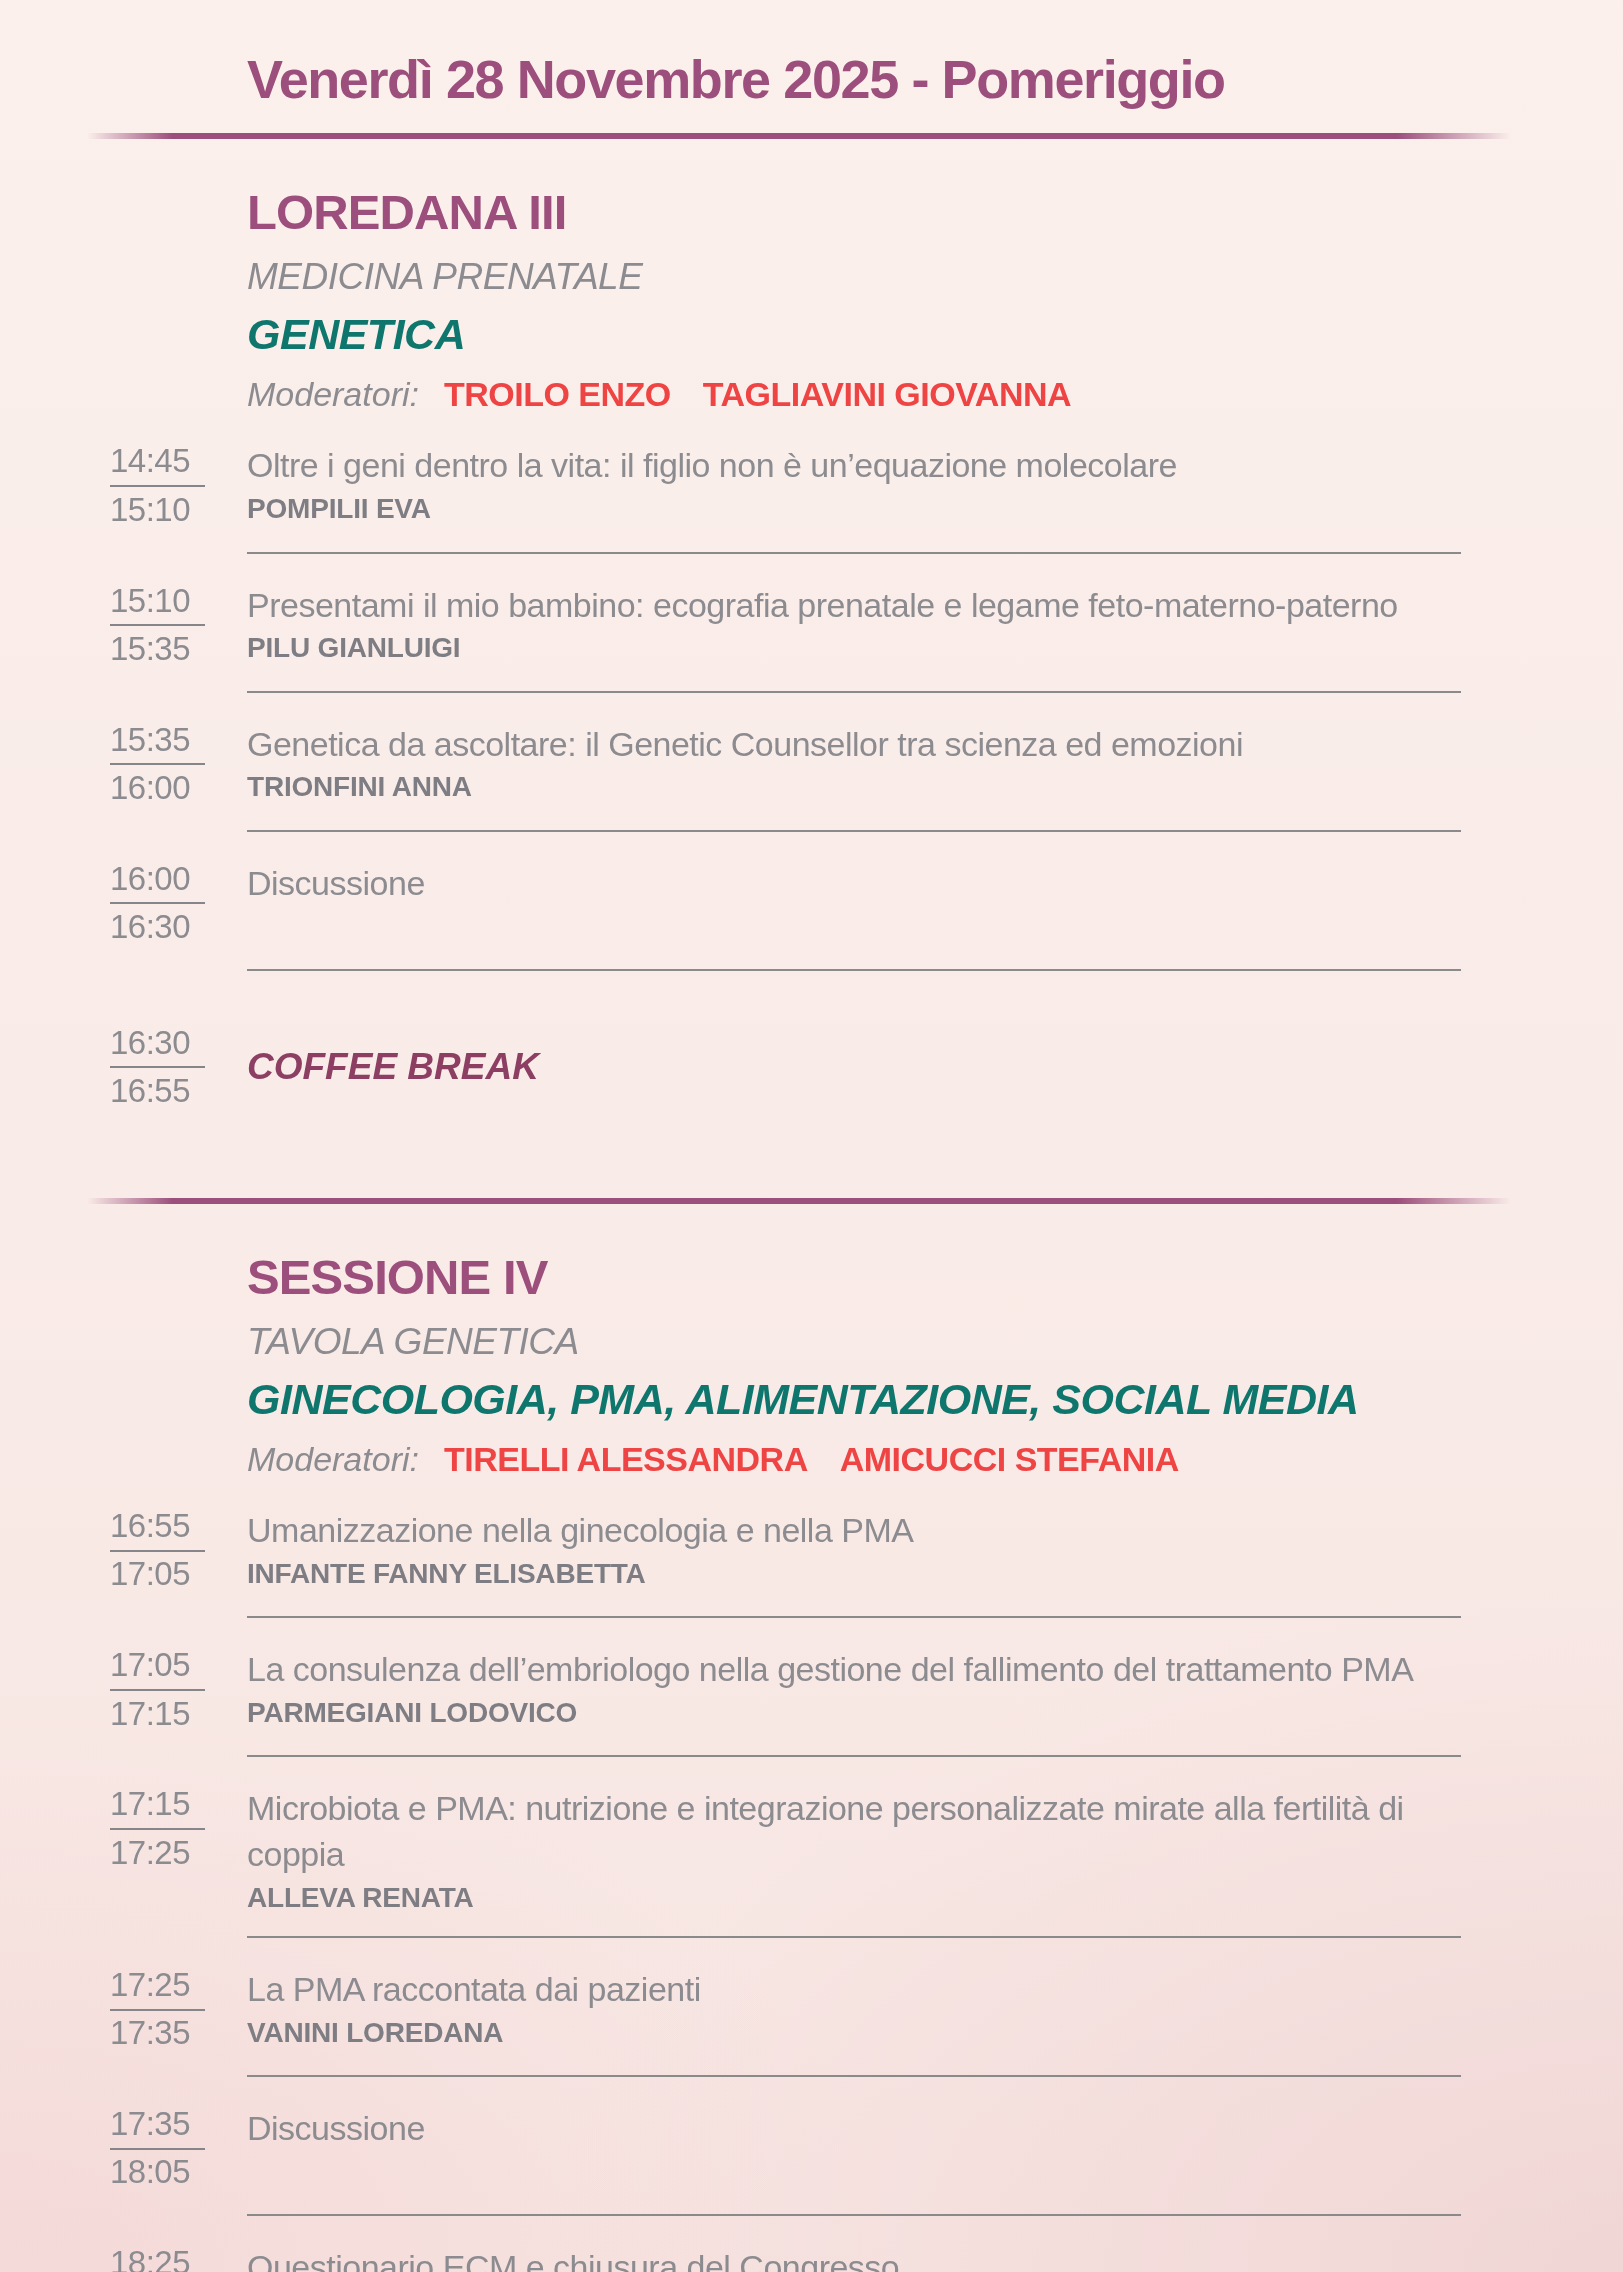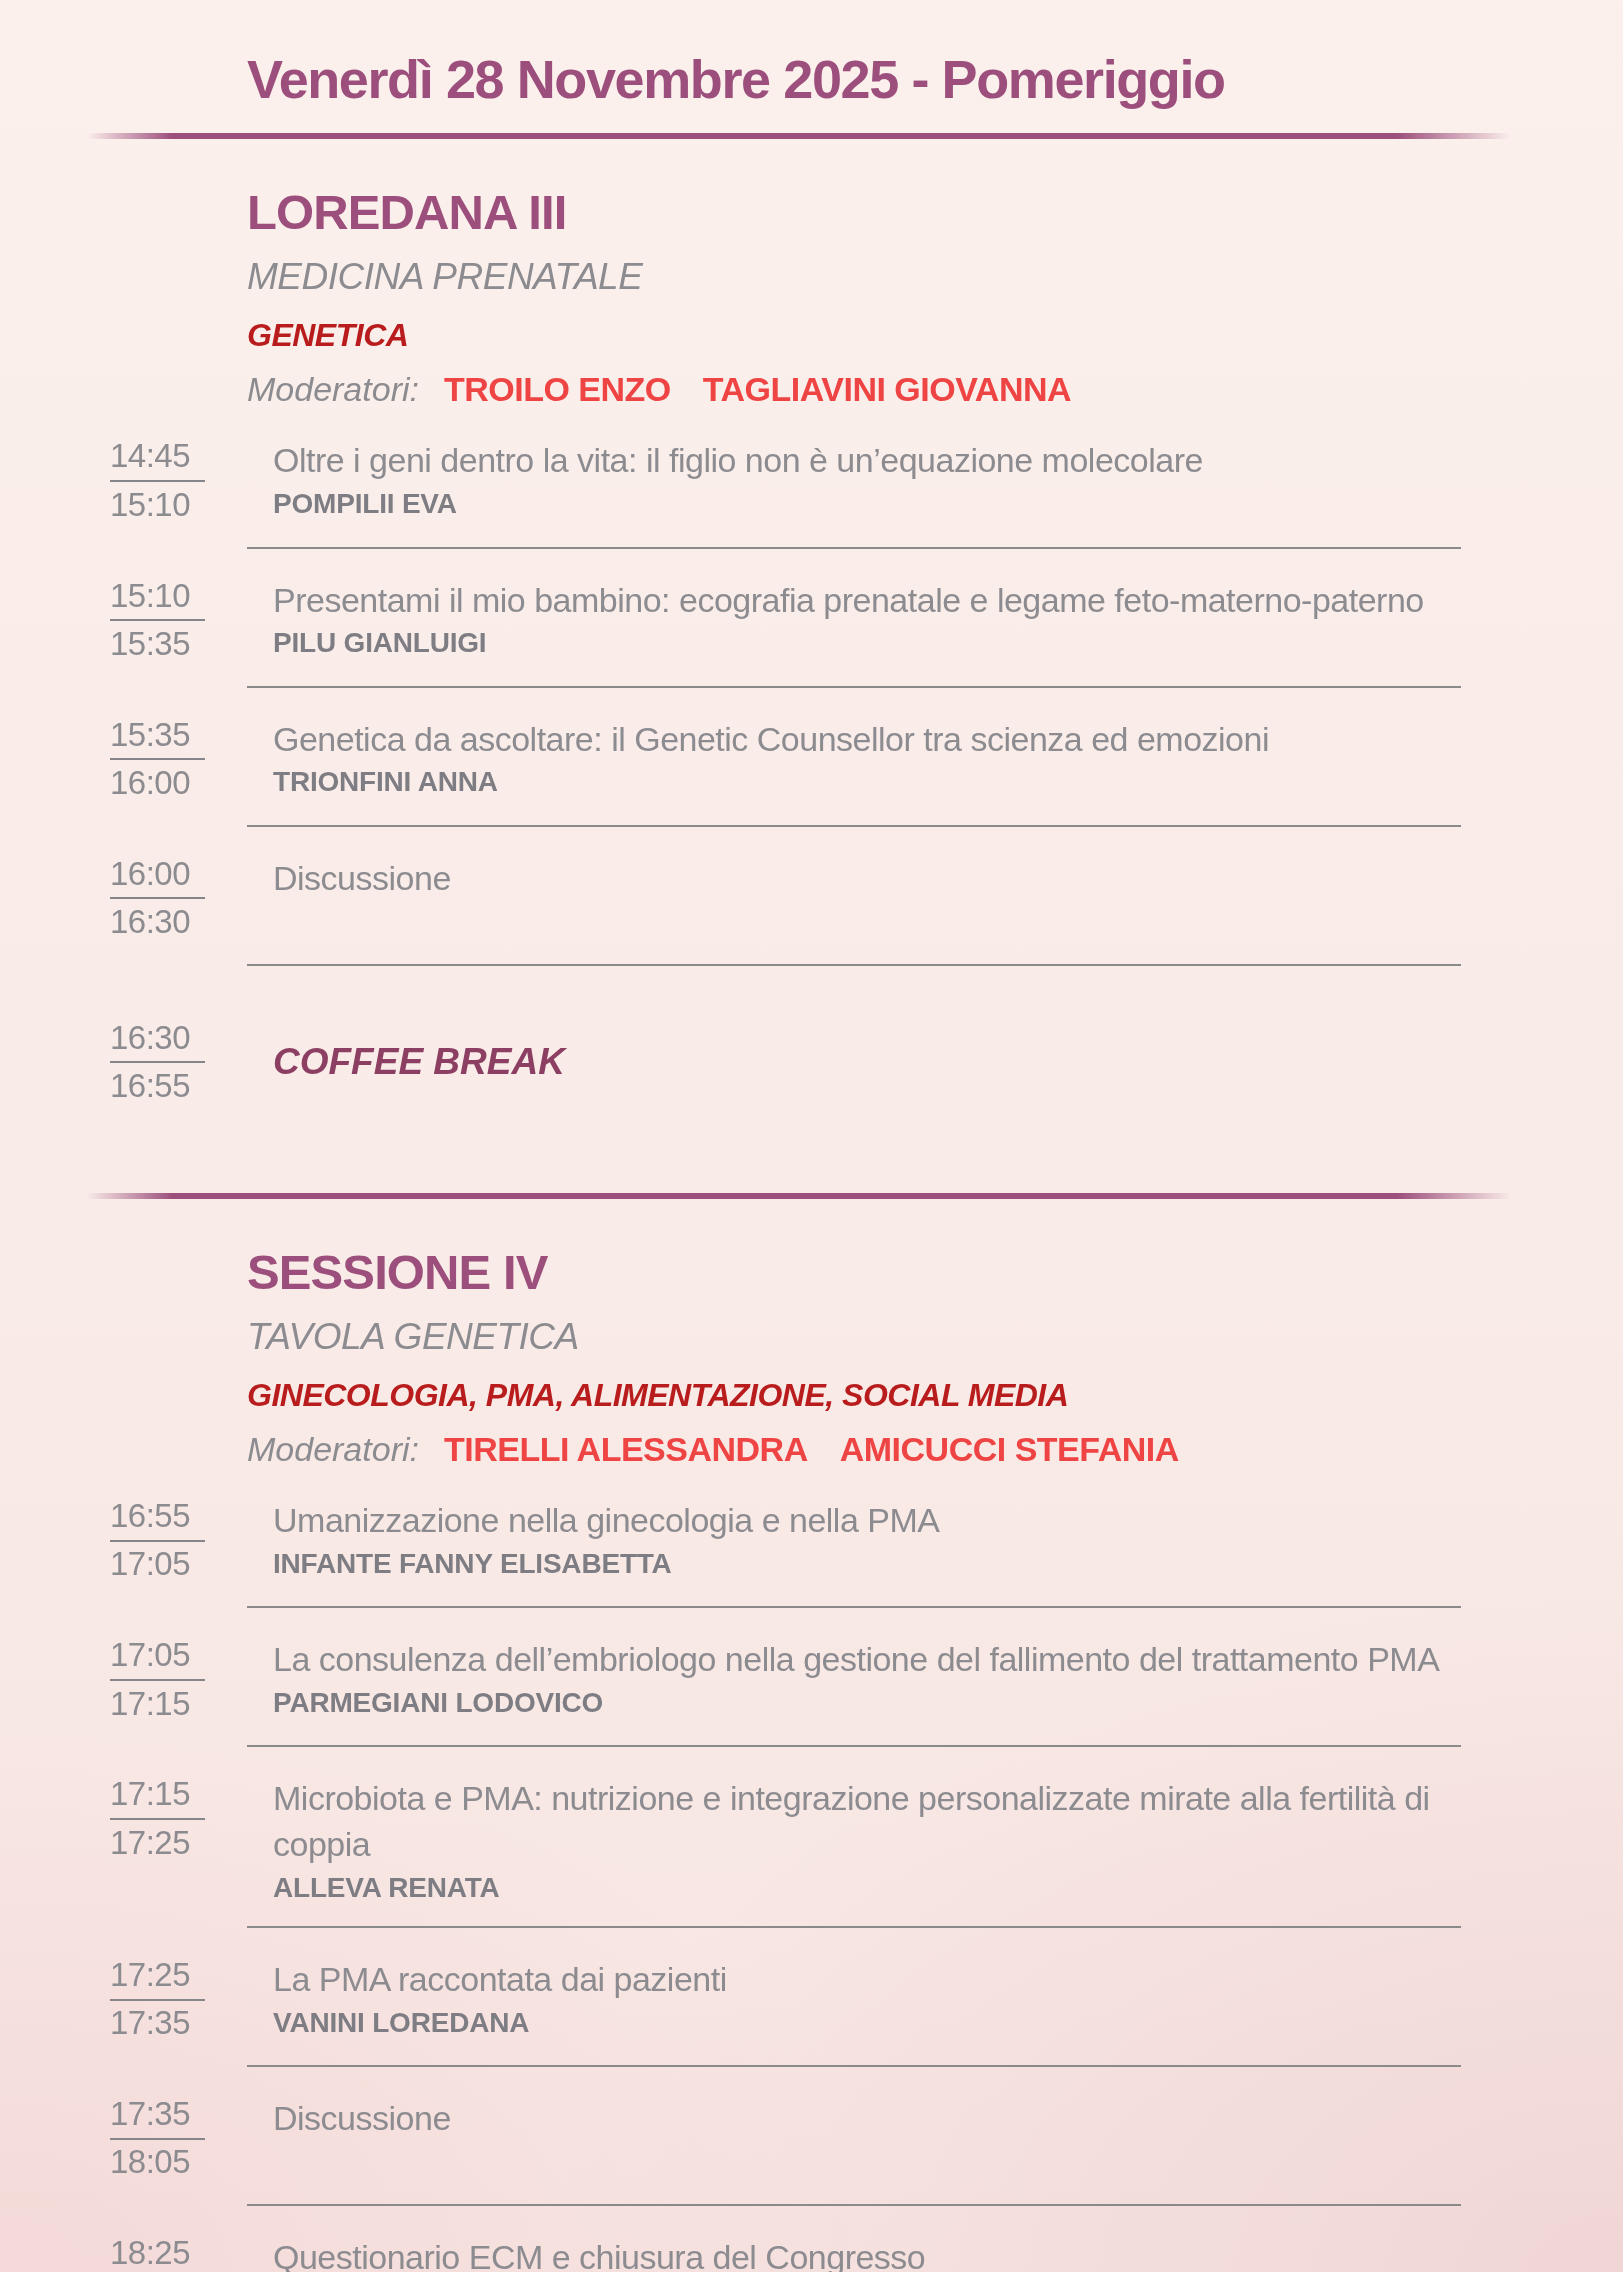--- a/index.html
+++ b/index.html
@@ -26,28 +26,28 @@
   .accent-divider.session-end{margin-top:62px;}
 
   .session-header{padding:45px 162px 0 247px;}
   .session-name{
     margin:0;font-size:49px;font-weight:bold;letter-spacing:-0.9px;color:#9c4f7c;
   }
   .session-subtitle{
     margin:15.6px 0 0 0;font-size:37px;font-style:italic;color:#8b8b90;letter-spacing:-0.5px;
   }
   .session-topic{
-    margin:19px 0 0 0;font-size:32px;font-weight:bold;font-style:italic;color:#b91c1c;letter-spacing:-0.5px;
+    margin:12px 0 0 0;font-size:43px;font-weight:bold;font-style:italic;color:#0f766e;letter-spacing:-0.5px;
   }
   .moderators{margin:16.5px 0 0 0;font-size:34px;color:#8b8b90;}
   .moderators .label{font-style:italic;margin-right:25px;}
   .moderators .name{font-weight:bold;letter-spacing:-0.5px;margin-right:32px;color:#ef4444;}
 
   .rows{padding:28px 162px 0 110px;}
-  .row{display:grid;grid-template-columns:137px 1fr;align-items:start;gap:26px;}
+  .row{display:grid;grid-template-columns:137px 1fr;align-items:start;}
   .row.break{align-items:center;min-height:137px;}
   .time{font-size:33px;color:#8b8b90;letter-spacing:-0.5px;width:95px;line-height:1.18;}
   .time .start{display:block;padding-bottom:3.7px;border-bottom:2.3px solid #85858a;}
   .time .end{display:block;padding-top:3.7px;}
   .item-title{
     font-size:34px;color:#8b8b90;letter-spacing:-0.5px;line-height:1.36;margin:0;
   }
   .speaker{
     font-size:28px;font-weight:bold;color:#7d7d83;letter-spacing:-0.2px;margin-top:4.6px;
   }

